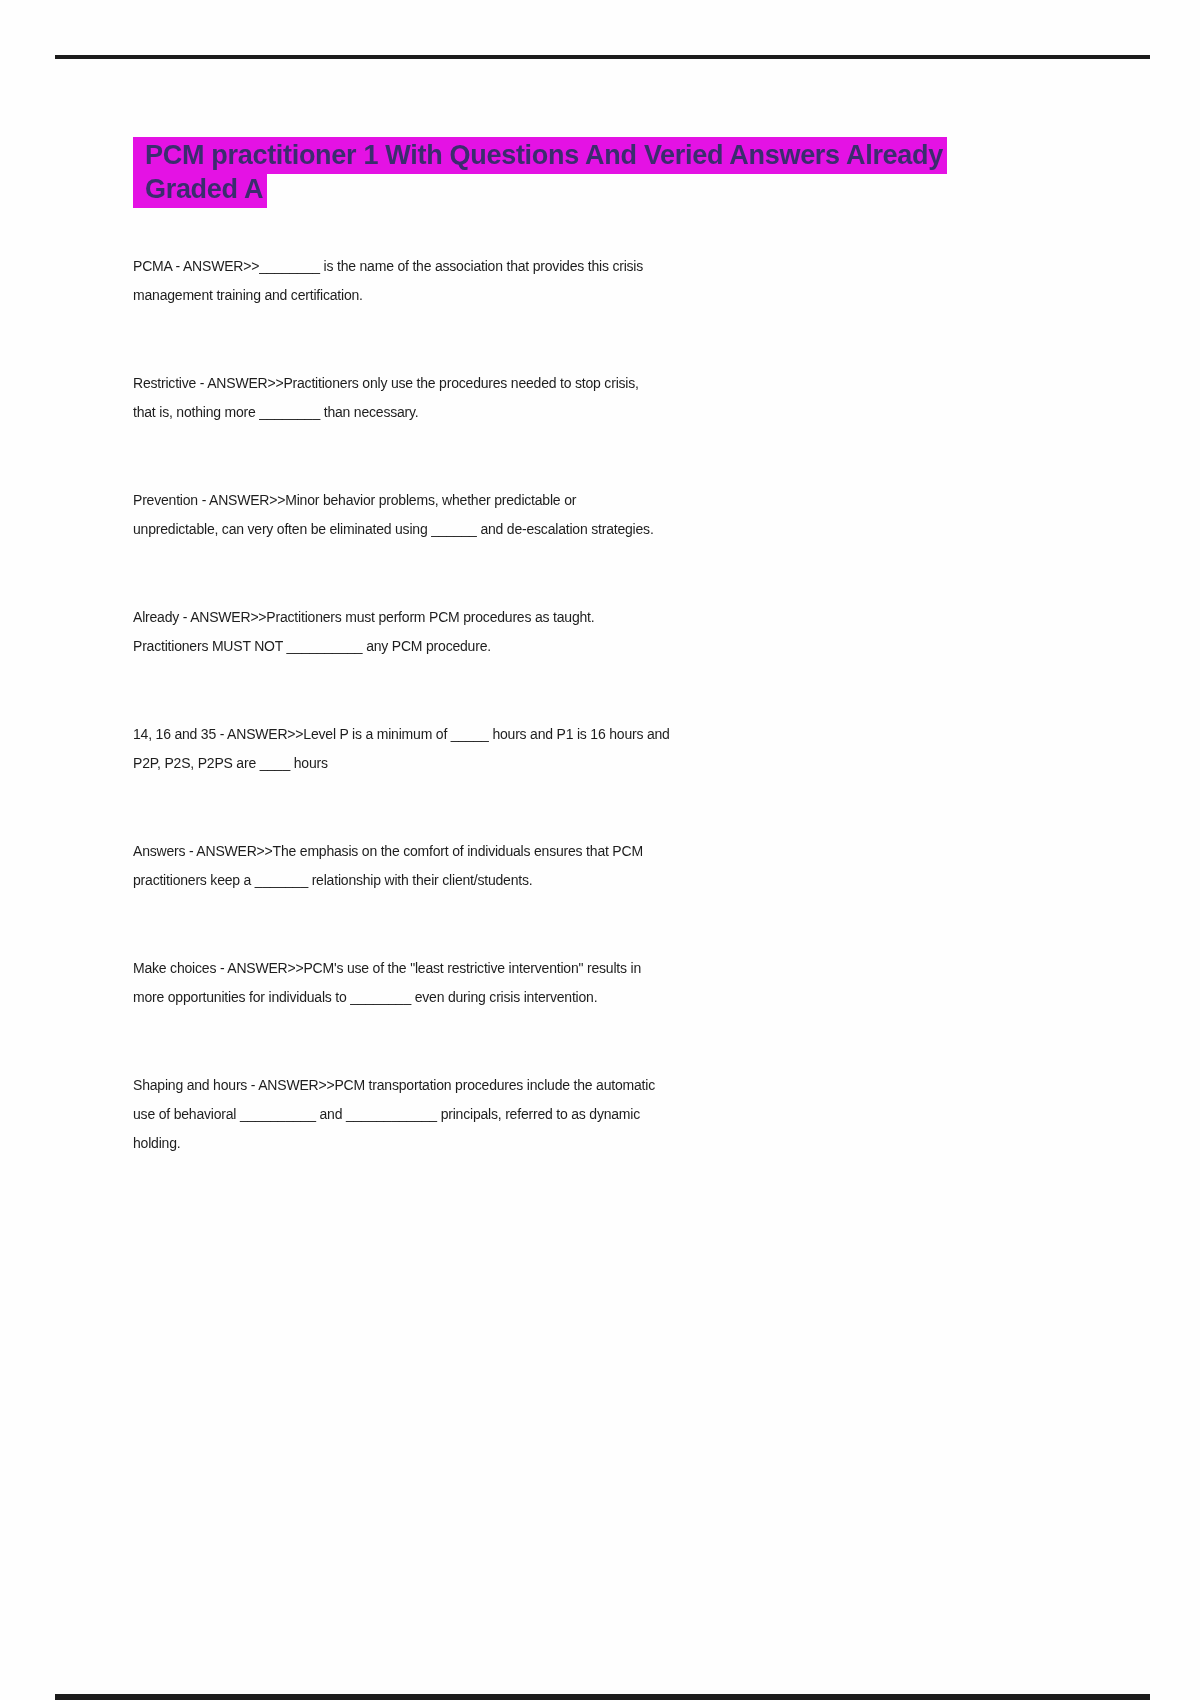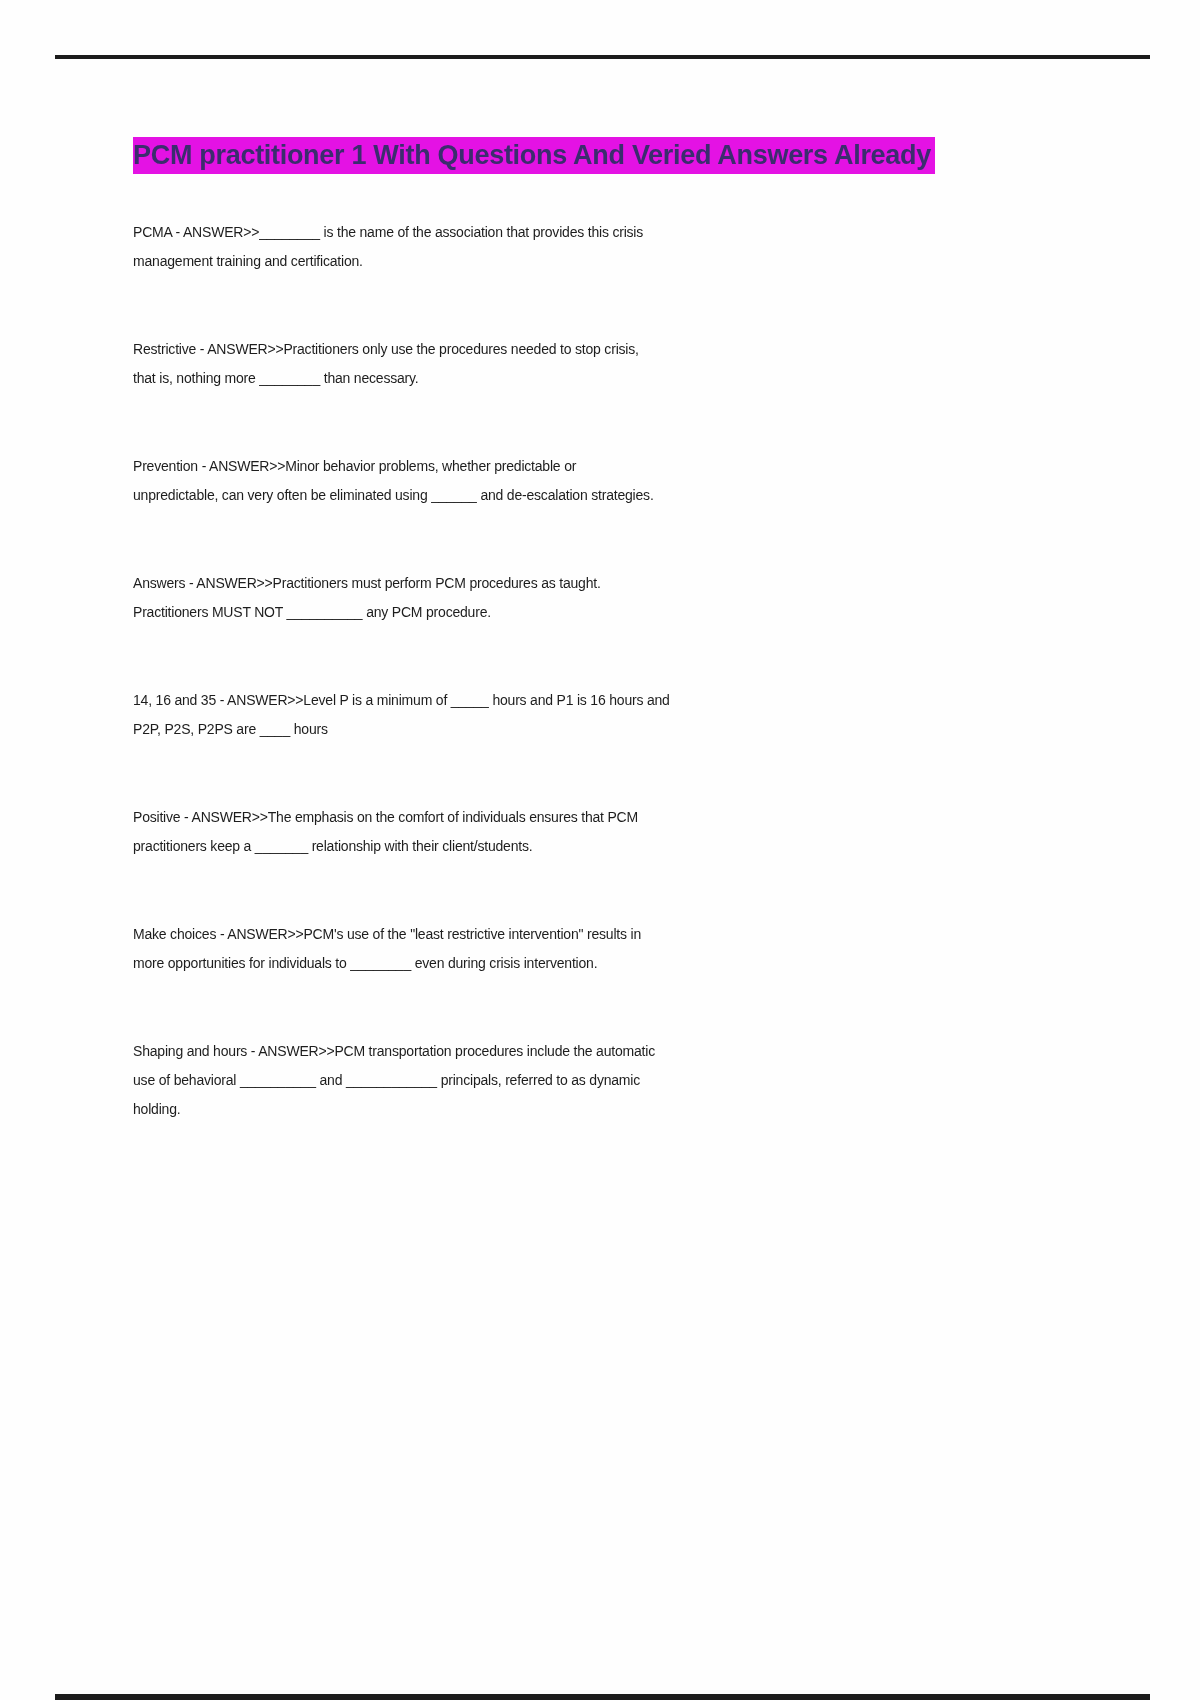--- a/index.html
+++ b/index.html
@@ -37,21 +37,21 @@
     line-height: 34px;
     font-weight: bold;
     letter-spacing: -0.3px;
     margin: 0 0 0 0;
   }
   .doc-title .hl-line {
     display: block;
   }
   .doc-title .hl {
     display: inline;
-    padding: 3px 4px 4px 0;
+    padding: 3px 4px 4px 12px;
   }
 
   .paragraphs {
     margin-top: 46px;
   }
   .qa-para {
     margin: 0 0 59px 0;
     font-size: 14px;
     line-height: 29px;
     letter-spacing: -0.2px;
@@ -67,41 +67,42 @@
 </head>
 <body>
 
 <div class="page">
   <div class="rule rule-top" style="background: rgb(28, 28, 28);"></div>
 
   <div class="content">
 
     <h1 class="doc-title">
       <span class="hl-line"><span class="hl title-hl" style="background: rgb(228, 18, 228); color: rgb(59, 45, 110);">PCM practitioner 1 With Questions And Veried Answers Already</span></span>
+      <span class="hl-line"><span class="hl title-hl" style="background: rgb(228, 18, 228); color: rgb(59, 45, 110);">Graded A</span></span>
     </h1>
 
     <div class="paragraphs">
 
       <p class="qa-para"><span class="term">PCMA</span><span class="sep"> - ANSWER&gt;&gt;</span><span class="body">________ is the name of the association that provides this crisis
 management training and certification.</span></p>
 
       <p class="qa-para"><span class="term">Restrictive</span><span class="sep"> - ANSWER&gt;&gt;</span><span class="body">Practitioners only use the procedures needed to stop crisis,
 that is, nothing more ________ than necessary.</span></p>
 
       <p class="qa-para"><span class="term">Prevention</span><span class="sep"> - ANSWER&gt;&gt;</span><span class="body">Minor behavior problems, whether predictable or
 unpredictable, can very often be eliminated using ______ and de-escalation strategies.</span></p>
 
-      <p class="qa-para"><span class="term">Answers</span><span class="sep"> - ANSWER&gt;&gt;</span><span class="body">Practitioners must perform PCM procedures as taught.
+      <p class="qa-para"><span class="term">Already</span><span class="sep"> - ANSWER&gt;&gt;</span><span class="body">Practitioners must perform PCM procedures as taught.
 Practitioners MUST NOT __________ any PCM procedure.</span></p>
 
       <p class="qa-para"><span class="term">14, 16 and 35</span><span class="sep"> - ANSWER&gt;&gt;</span><span class="body">Level P is a minimum of _____ hours and P1 is 16 hours and
 P2P, P2S, P2PS are ____ hours</span></p>
 
 
-      <p class="qa-para"><span class="term">Positive</span><span class="sep"> - ANSWER&gt;&gt;</span><span class="body">The emphasis on the comfort of individuals ensures that PCM
+      <p class="qa-para"><span class="term">Answers</span><span class="sep"> - ANSWER&gt;&gt;</span><span class="body">The emphasis on the comfort of individuals ensures that PCM
 practitioners keep a _______ relationship with their client/students.</span></p>
 
       <p class="qa-para"><span class="term">Make choices</span><span class="sep"> - ANSWER&gt;&gt;</span><span class="body">PCM's use of the "least restrictive intervention" results in
 more opportunities for individuals to ________ even during crisis intervention.</span></p>
 
       <p class="qa-para"><span class="term">Shaping and hours</span><span class="sep"> - ANSWER&gt;&gt;</span><span class="body">PCM transportation procedures include the automatic
 use of behavioral __________ and ____________ principals, referred to as dynamic
 holding.</span></p>
 
     </div>

